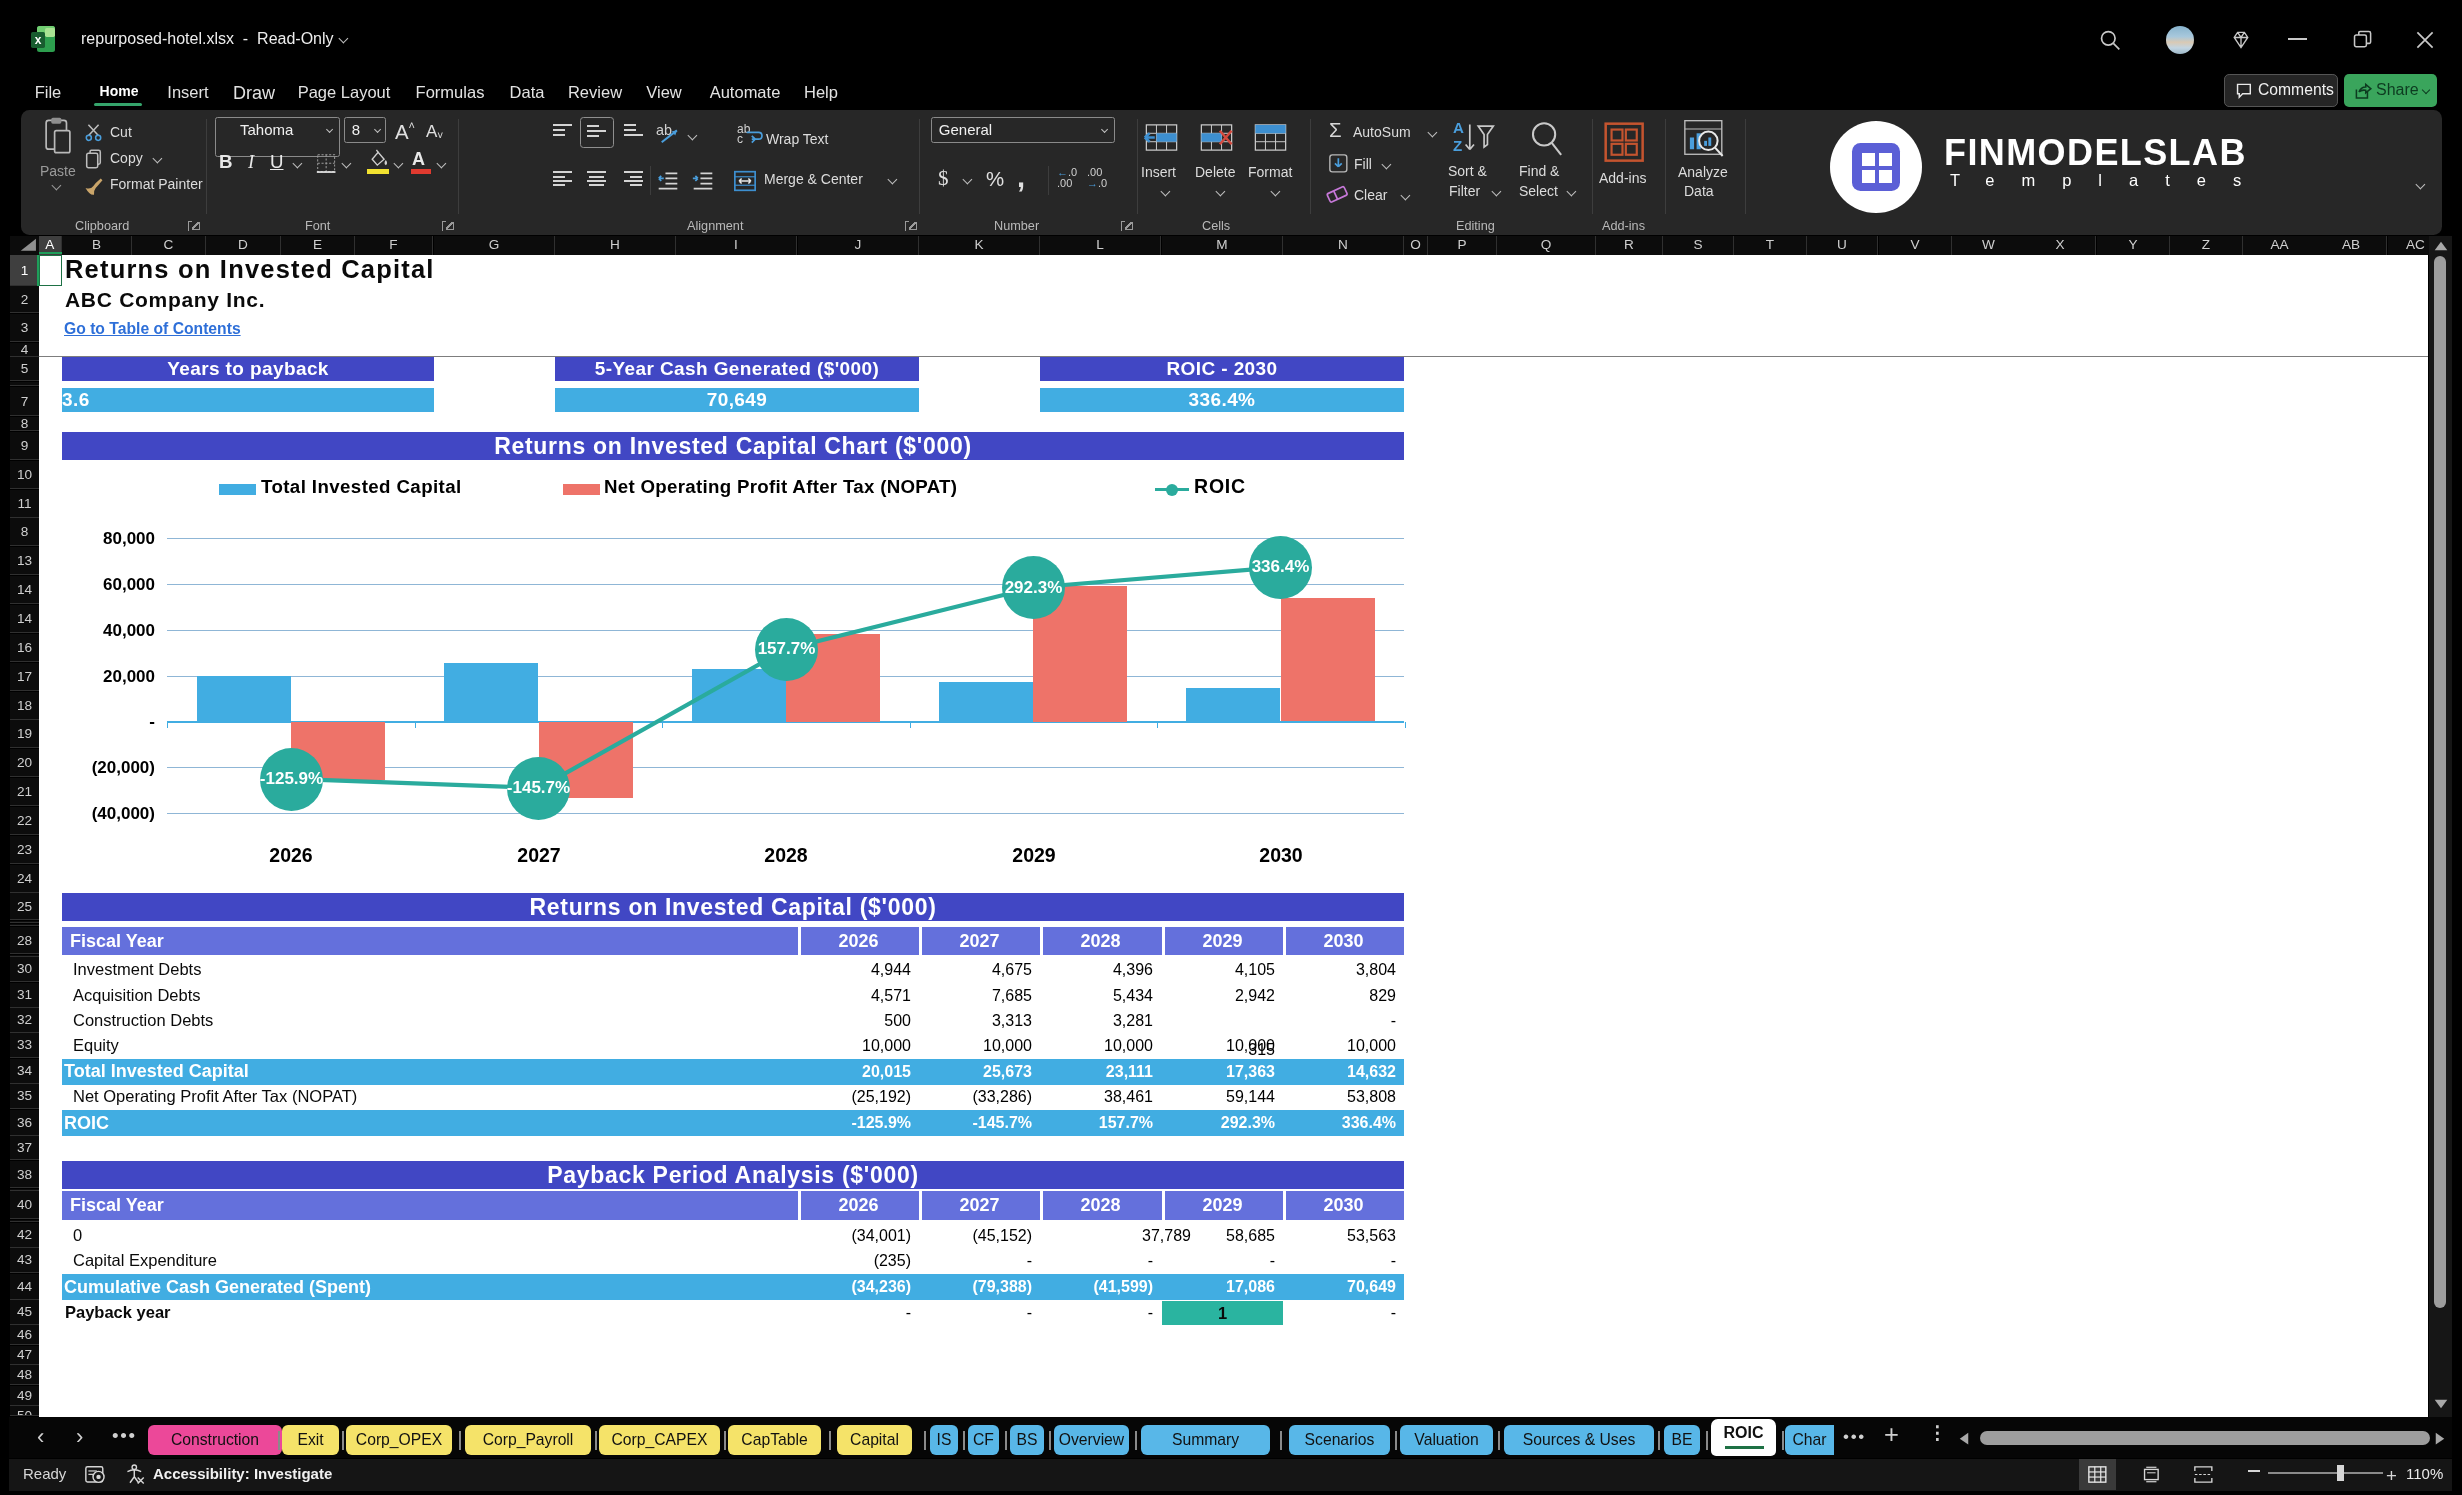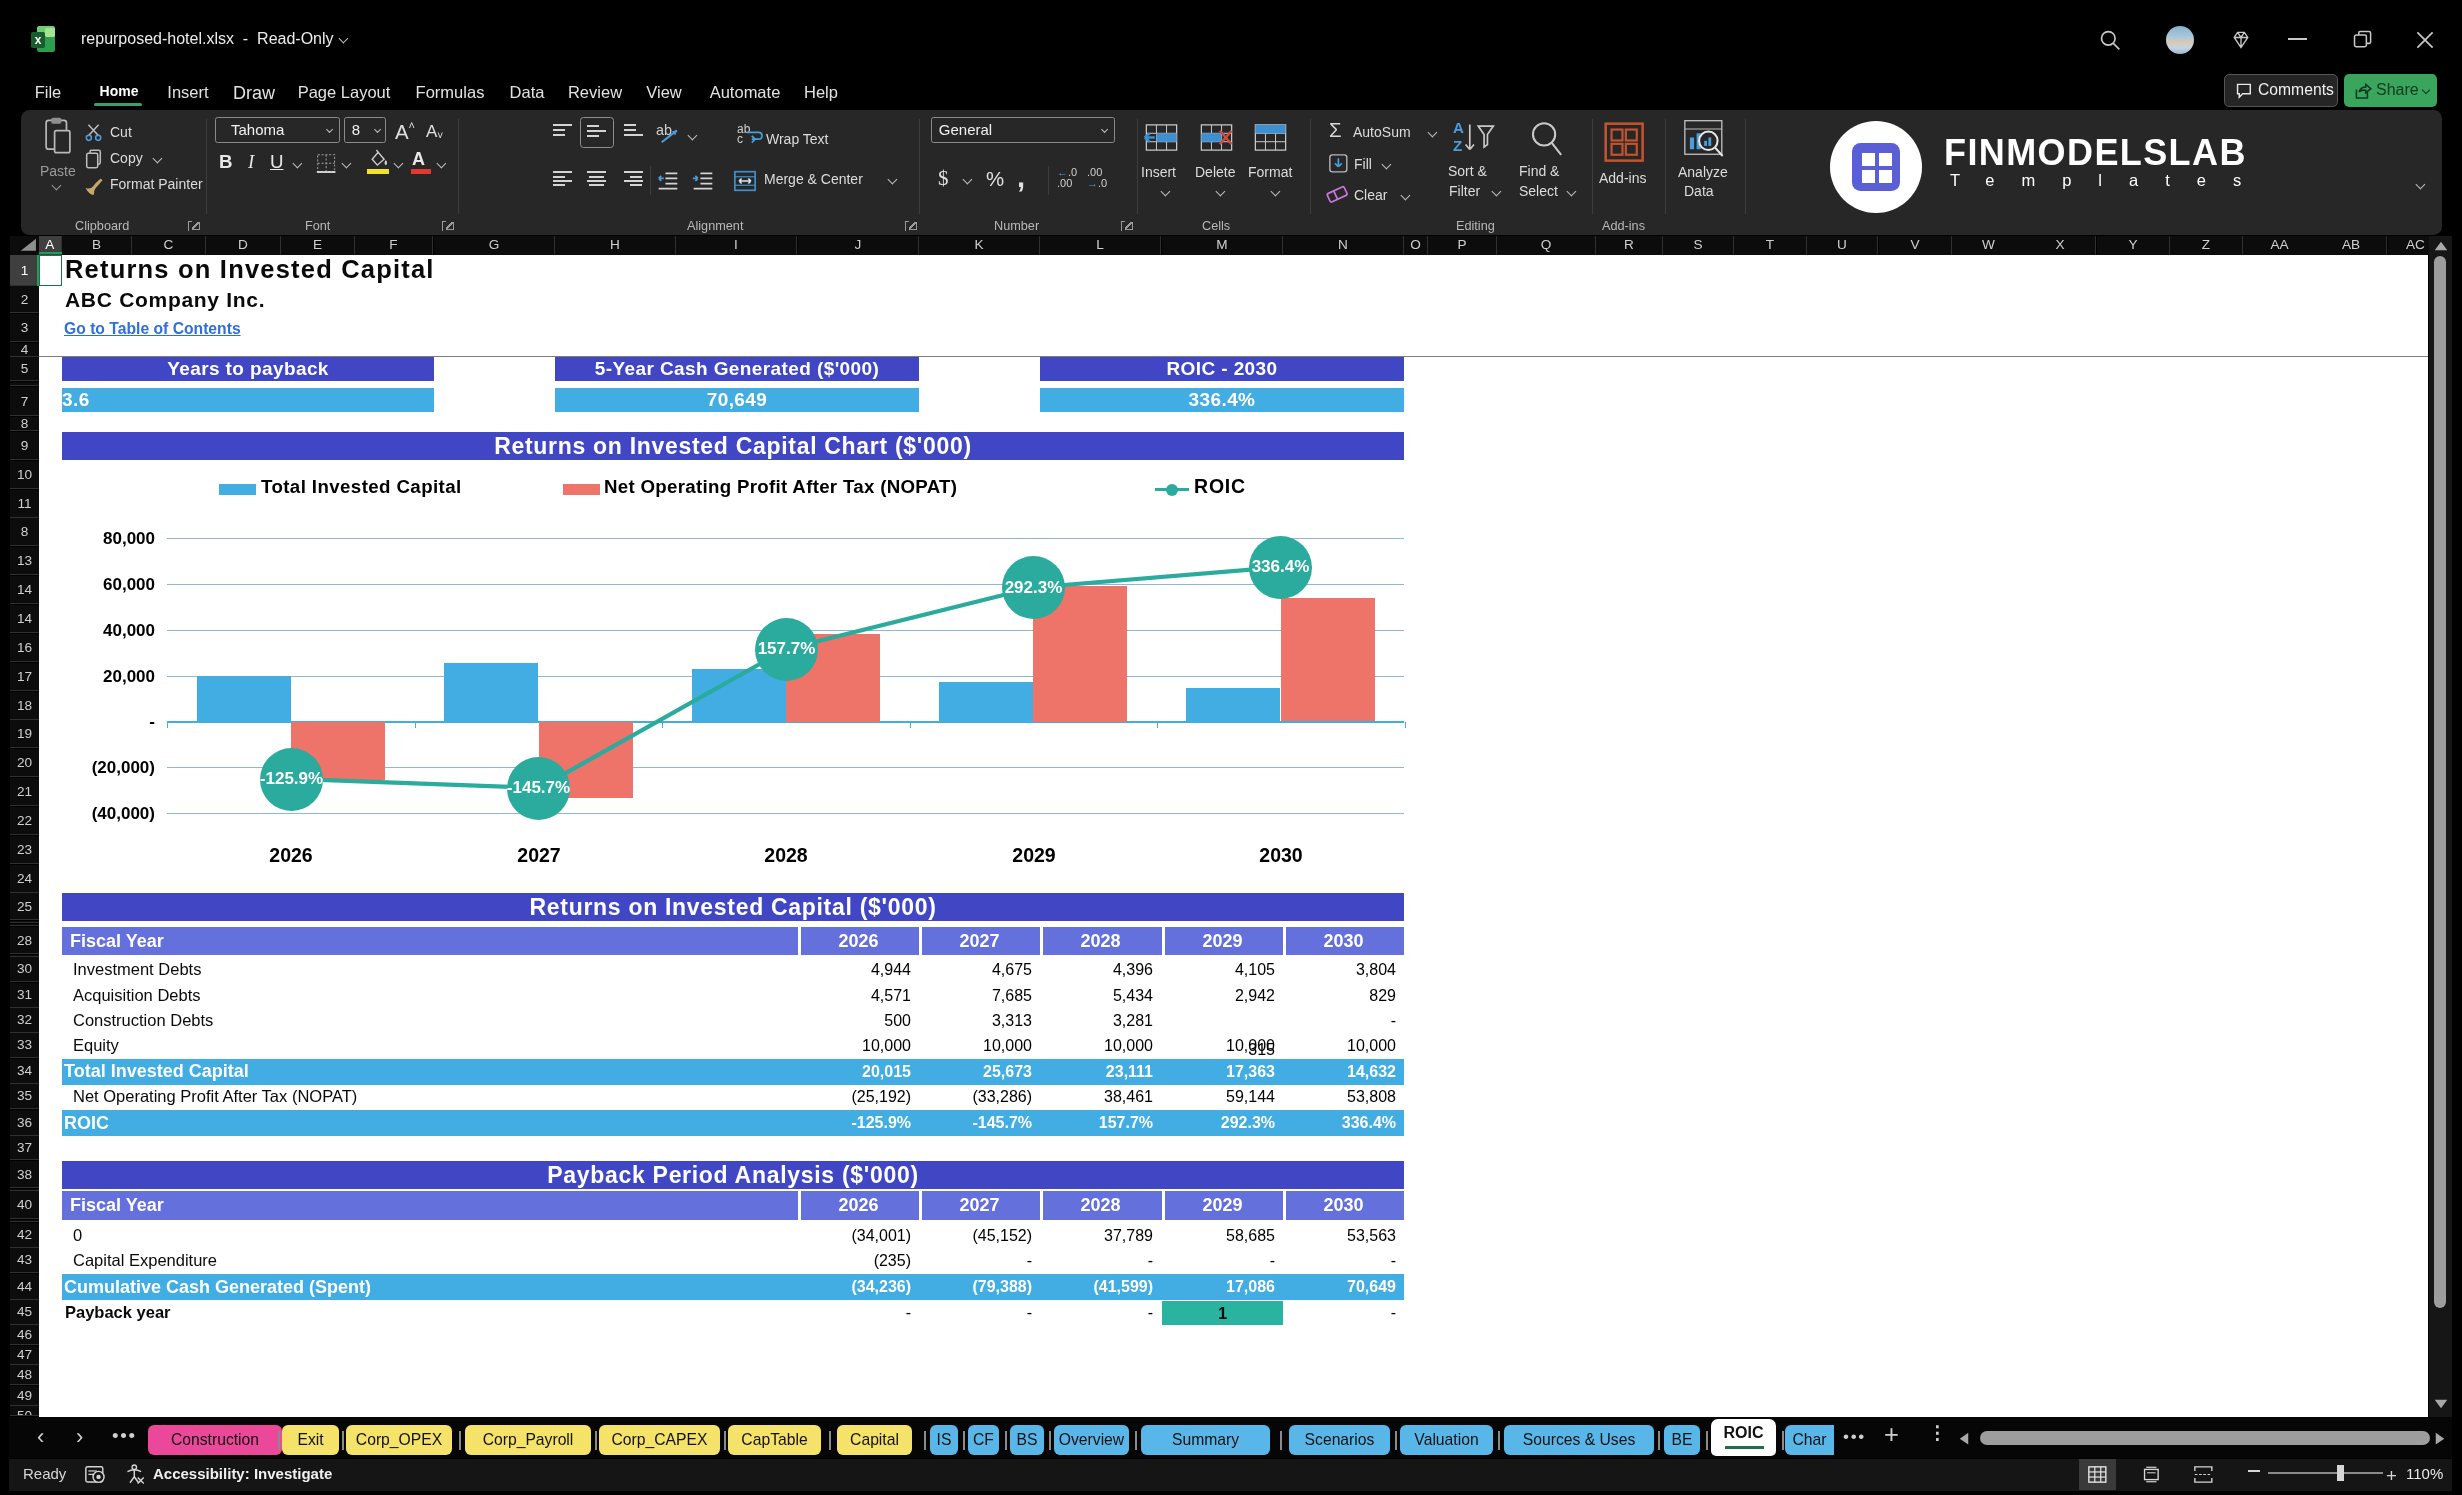--- a/index.html
+++ b/index.html
@@ -84,21 +84,21 @@
   </svg>
 <div class="rlab" style="left:110px;top:150px;">Copy</div>
 <div class="ab chev" style="left:154px;top:155px;"></div>
 <svg class="ab" style="left:83px;top:176px;" width="22" height="20.4" viewBox="0 0 26 24">
     <path d="M3 14 q6 2 9 -2 q3 -4 9 -9 l2 2 q-5 6 -8 9 q-3 4 -2 8 q-5 1 -10 -8z" fill="#caa56a"></path>
   </svg>
 <div class="rlab" style="left:110px;top:176px;">Format Painter</div>
 <div class="glab" style="left:75px;top:219px;">Clipboard</div>
 <div class="launch" style="left:188px;top:219px;"></div>
 <div class="gdiv" style="left:206px;"></div>
-<div class="ab" style="left:215px;top:117px;width:125px;height:26px;border:0.8px solid #8a8a8a;border-radius:2.5px;color:#f0f0f0;font-size:15px;line-height:24.6px;padding-left:15px;">Tahoma<span class="chev" style="position:absolute;right:6.8px;top:9.3px;width:5.1px;height:5.1px;"></span></div>
+<div class="ab" style="left:215px;top:117px;width:125px;height:40px;border:0.8px solid #8a8a8a;border-radius:2.5px;color:#f0f0f0;font-size:15px;line-height:24.6px;padding-left:24px;">Tahoma<span class="chev" style="position:absolute;right:6.8px;top:9.3px;width:5.1px;height:5.1px;"></span></div>
 <div class="ab" style="left:344px;top:117px;width:42px;height:26px;border:0.8px solid #8a8a8a;border-radius:2.5px;color:#f0f0f0;font-size:15px;line-height:24.6px;padding-left:6.8px;">8<span class="chev" style="position:absolute;right:5.1px;top:9.3px;width:5.1px;height:5.1px;"></span></div>
 <div class="ab" style="left:395px;top:119px;font-size:20.4px;color:#e0e0e0;">A<span style="font-size:11px;vertical-align:10.2px;">˄</span></div>
 <div class="ab" style="left:426px;top:122px;font-size:17px;color:#e0e0e0;">A<span style="font-size:10.2px;vertical-align:-1.7px;">˅</span></div>
 <div class="ab" style="left:219px;top:151px;font-size:18.7px;font-weight:bold;color:#e8e8e8;">B</div>
 <div class="ab" style="left:248px;top:151px;font-size:18.7px;font-style:italic;font-family:'Liberation Serif',serif;color:#e8e8e8;">I</div>
 <div class="ab" style="left:270px;top:151px;font-size:18.7px;text-decoration:underline;color:#e8e8e8;">U</div>
 <div class="ab chev" style="left:294px;top:160px;"></div>
 <svg class="ab" style="left:316px;top:153px;" width="22" height="22" viewBox="0 0 26 26">
     <rect x="2" y="2" width="20" height="20" fill="none" stroke="#9a9a9a" stroke-width="1.2" stroke-dasharray="2.5 2"></rect>
     <line x1="2" y1="12" x2="22" y2="12" stroke="#9a9a9a" stroke-width="1.2" stroke-dasharray="2.5 2"></line>
@@ -504,21 +504,21 @@
 <div class="ab" style="left:919px;top:1191px;width:121px;font-size:18px;font-weight:bold;color:#fff;text-align:center;line-height:29px;">2027</div>
 <div class="ab" style="left:1040px;top:1191px;width:2.5px;height:29px;background:#fff;"></div>
 <div class="ab" style="left:1040px;top:1191px;width:121px;font-size:18px;font-weight:bold;color:#fff;text-align:center;line-height:29px;">2028</div>
 <div class="ab" style="left:1162px;top:1191px;width:2.5px;height:29px;background:#fff;"></div>
 <div class="ab" style="left:1162px;top:1191px;width:121px;font-size:18px;font-weight:bold;color:#fff;text-align:center;line-height:29px;">2029</div>
 <div class="ab" style="left:1283px;top:1191px;width:2.5px;height:29px;background:#fff;"></div>
 <div class="ab" style="left:1283px;top:1191px;width:121px;font-size:18px;font-weight:bold;color:#fff;text-align:center;line-height:29px;">2030</div>
 <div class="ab" style="left:73px;top:1223px;font-size:16.5px;font-weight:normal;color:#0a0a0a;line-height:25.5px;">0</div>
 <div class="num" style="left:798px;top:1223px;width:113px;line-height:25.5px;">(34,001)</div>
 <div class="num" style="left:919px;top:1223px;width:113px;line-height:25.5px;">(45,152)</div>
-<div class="num" style="left:1040px;top:1223px;width:113px;line-height:25.5px;">37,789</div>
+<div class="num" style="left:1078px;top:1223px;width:113px;line-height:25.5px;">37,789</div>
 <div class="num" style="left:1162px;top:1223px;width:113px;line-height:25.5px;">58,685</div>
 <div class="num" style="left:1283px;top:1223px;width:113px;line-height:25.5px;">53,563</div>
 <div class="ab" style="left:73px;top:1248px;font-size:16.5px;font-weight:normal;color:#0a0a0a;line-height:25.5px;">Capital Expenditure</div>
 <div class="num" style="left:798px;top:1248px;width:113px;line-height:25.5px;">(235)</div>
 <div class="num" style="left:919px;top:1248px;width:113px;line-height:25.5px;">-</div>
 <div class="num" style="left:1040px;top:1248px;width:113px;line-height:25.5px;">-</div>
 <div class="num" style="left:1162px;top:1248px;width:113px;line-height:25.5px;">-</div>
 <div class="num" style="left:1283px;top:1248px;width:113px;line-height:25.5px;">-</div>
 <div class="ab" style="left:62px;top:1274px;width:1342px;height:26px;background:#41ade2;"></div>
 <div class="ab" style="left:64px;top:1274px;font-size:18px;font-weight:bold;color:#fff;line-height:26px;">Cumulative Cash Generated (Spent)</div>

